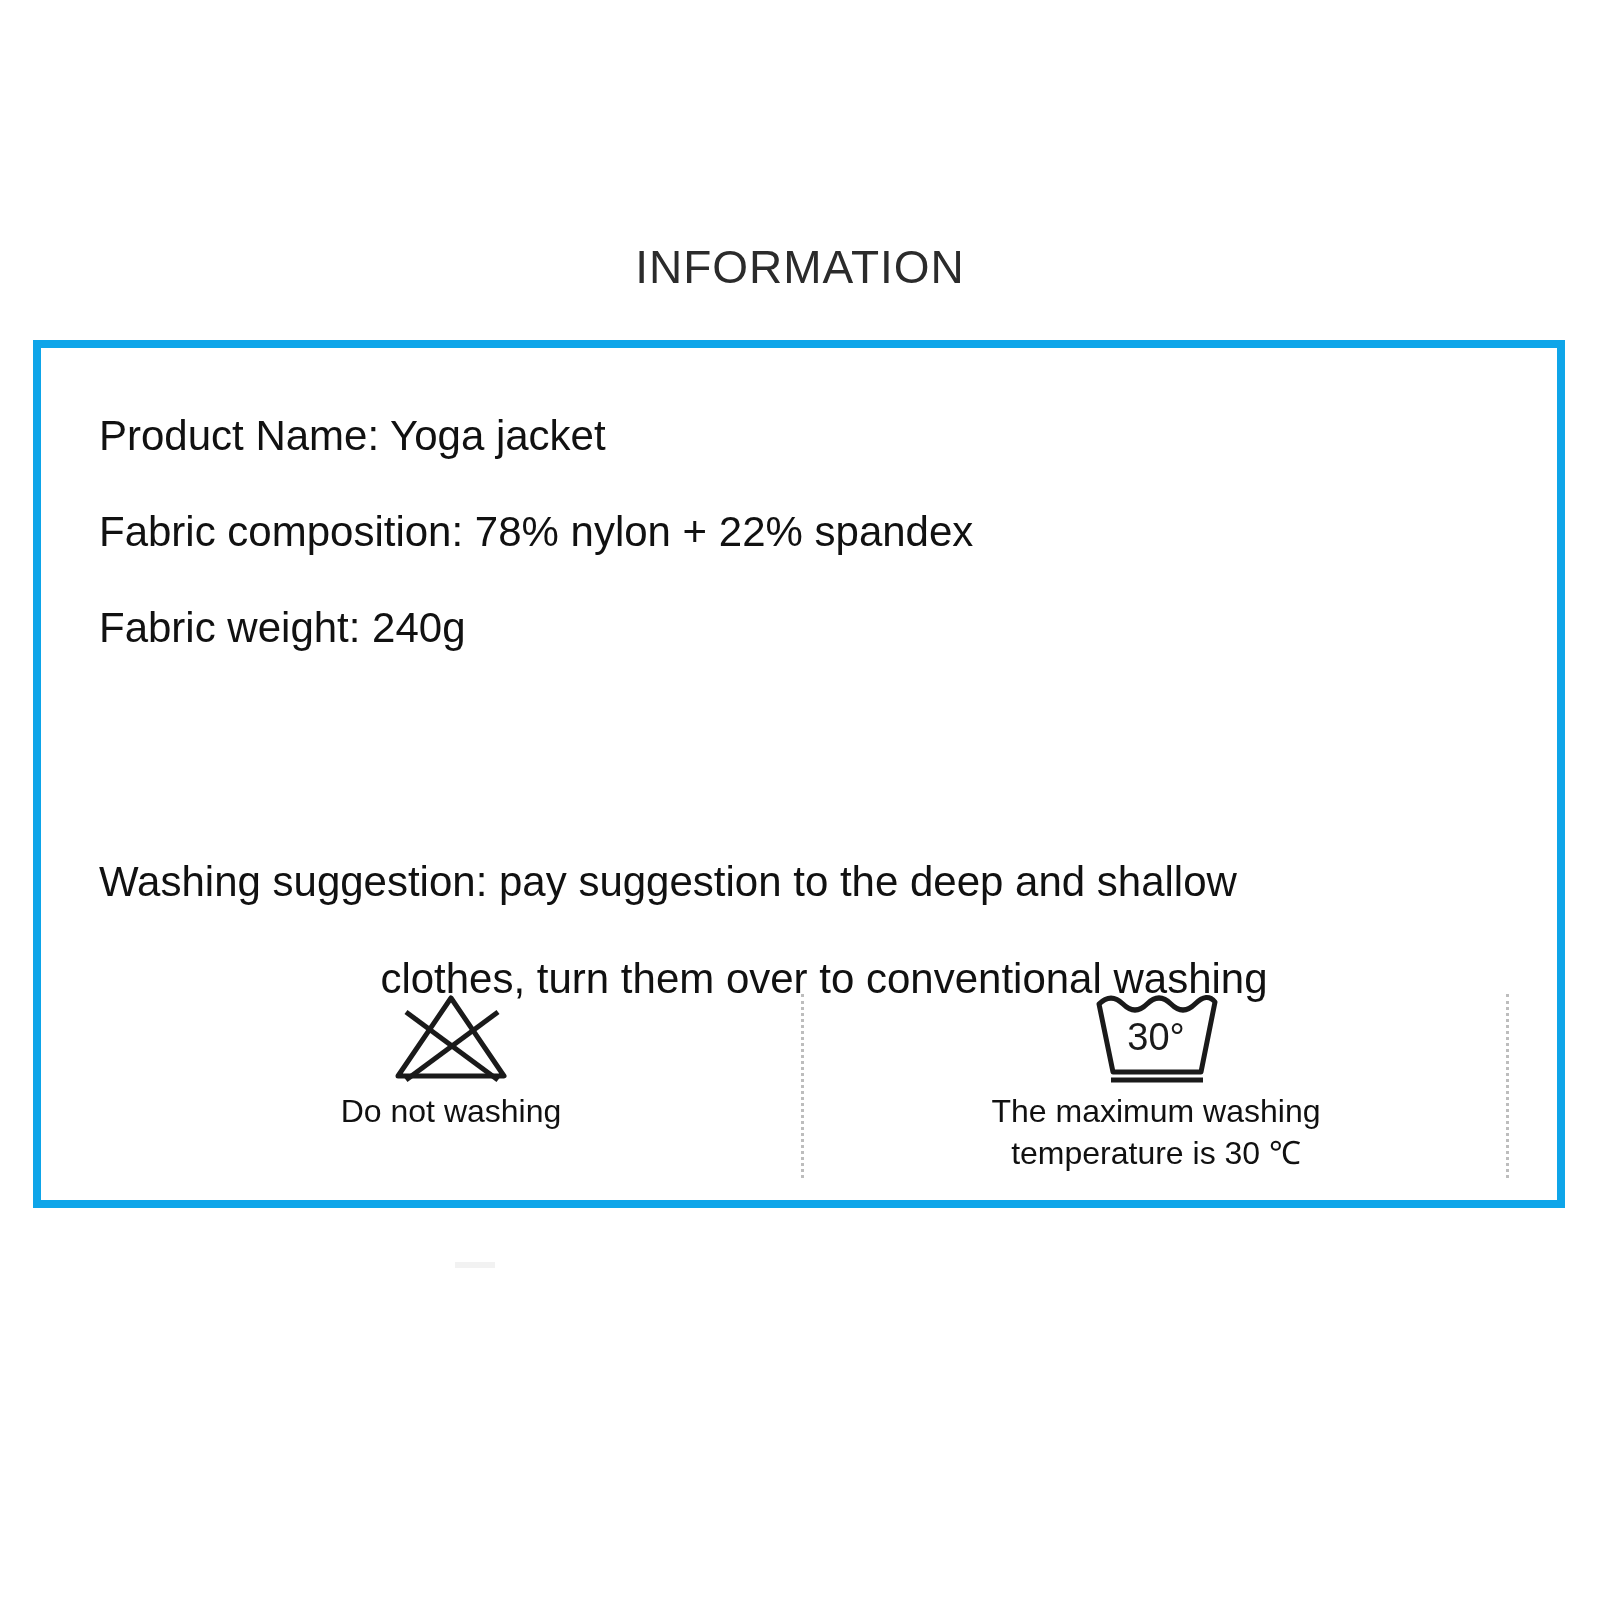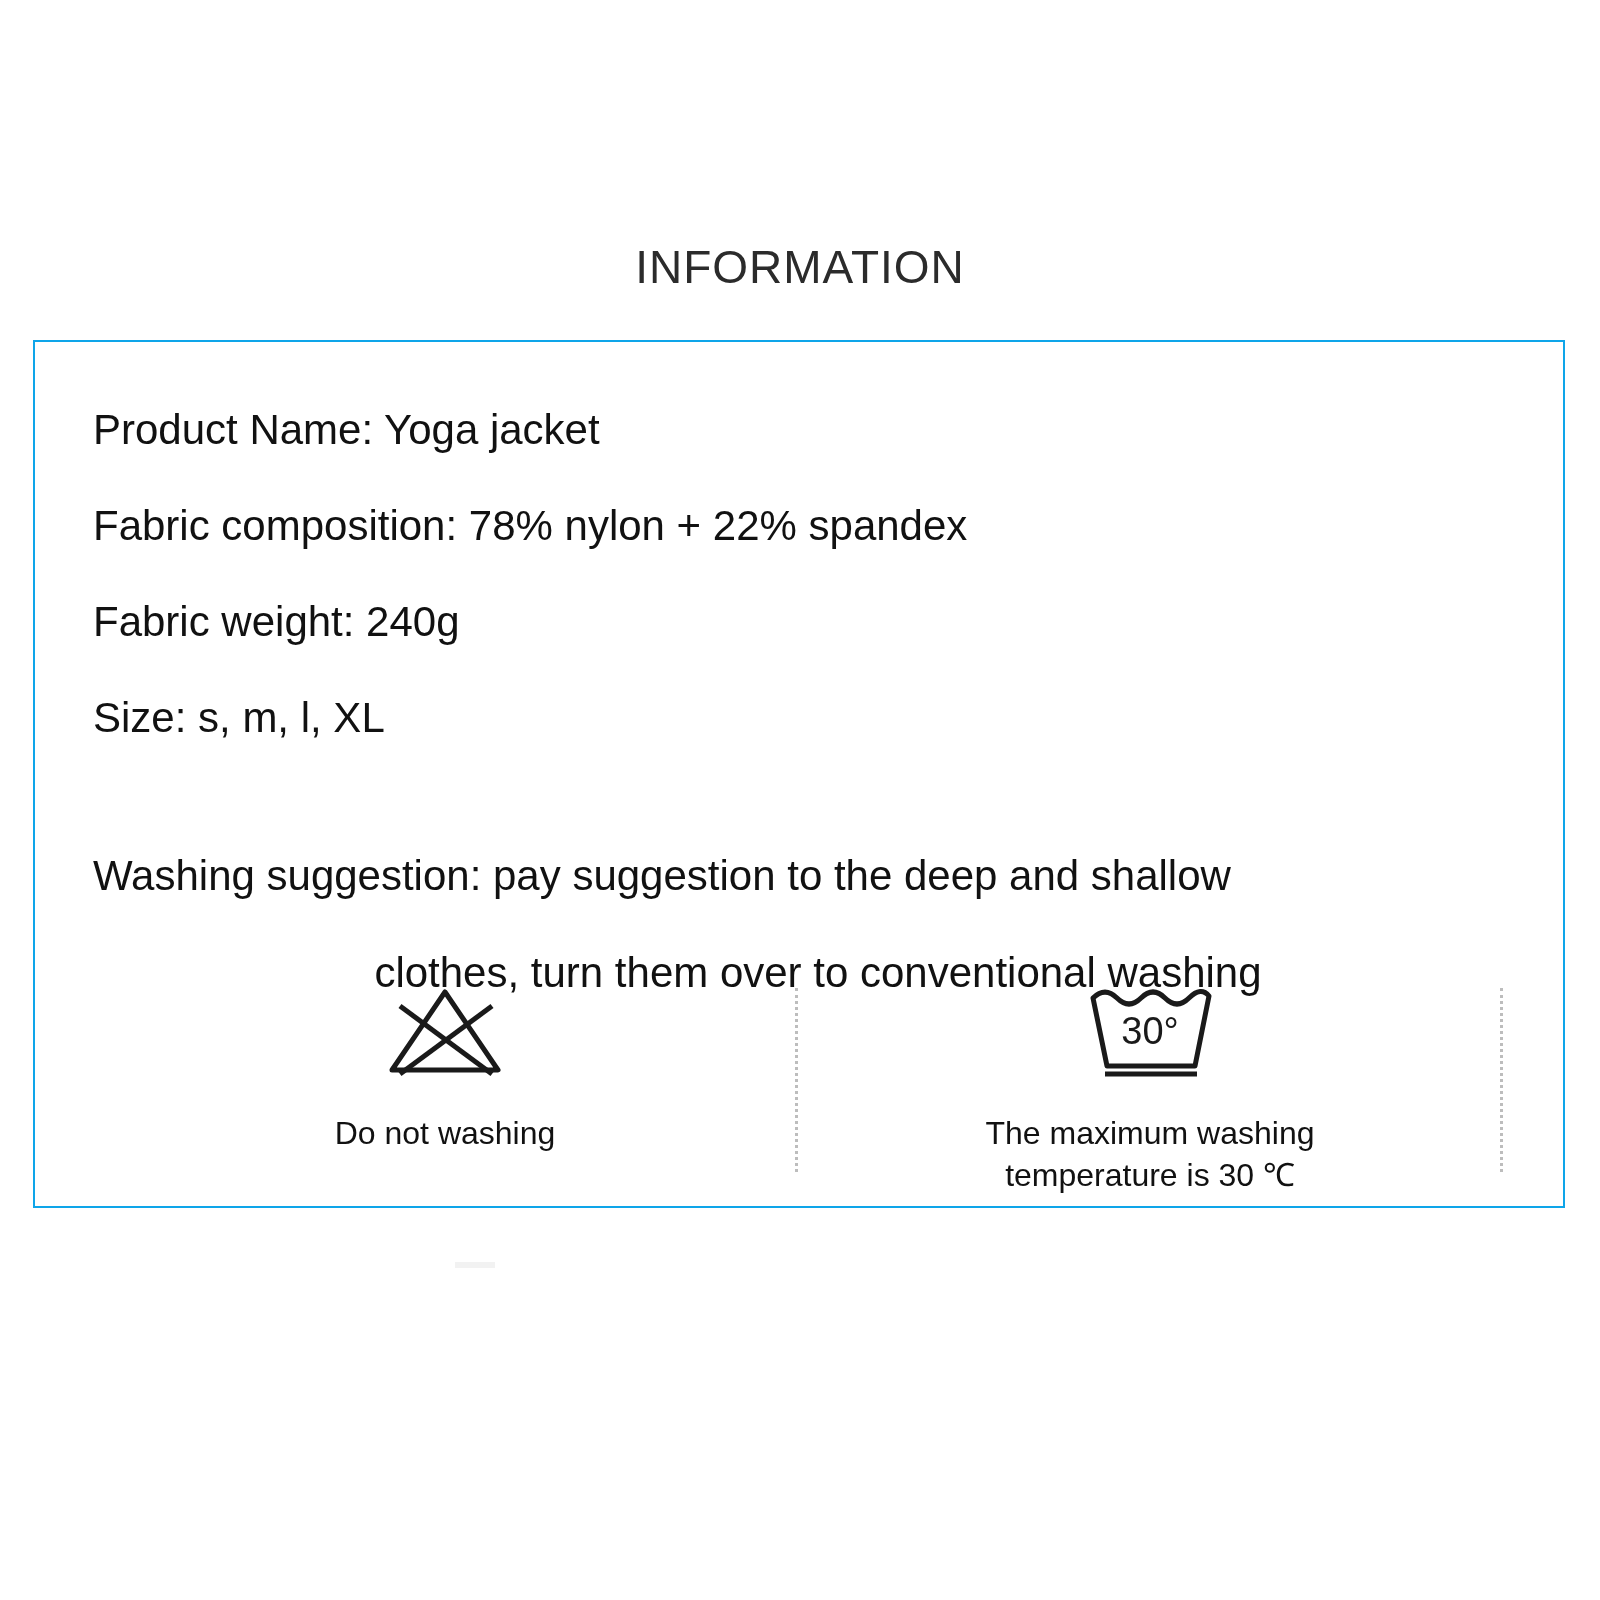--- a/index.html
+++ b/index.html
@@ -36,21 +36,21 @@
     color: #2b2b2b;
     font-weight: 400;
   }
 
   .info-box {
     position: absolute;
     left: 33px;
     top: 340px;
     width: 1532px;
     height: 868px;
-    border: 2px solid #0ea5e9;
+    border: 8px solid #0ea5e9;
     box-sizing: border-box;
     background: #ffffff;
   }
 
   .spec-list {
     position: absolute;
     left: 58px;
     top: 40px;
     width: 1420px;
   }
@@ -84,21 +84,20 @@
     flex-direction: row;
     align-items: flex-start;
   }
 
   .care-item {
     flex: 1 1 0;
     display: flex;
     flex-direction: column;
     align-items: center;
     justify-content: flex-start;
-    gap: 28px;
   }
 
   .care-icon {
     height: 96px;
     display: flex;
     align-items: center;
     justify-content: center;
   }
 
   .care-label {
@@ -133,21 +132,20 @@
 <div class="page">
 
   <div class="title">INFORMATION</div>
 
   <div class="info-box">
 
     <div class="spec-list">
       <div class="spec-line">Product Name: Yoga jacket</div>
       <div class="spec-line">Fabric composition: 78% nylon + 22% spandex</div>
       <div class="spec-line">Fabric weight: 240g</div>
-      <div class="spec-line">Size: s, m, l, XL</div>
     </div>
 
     <div class="wash-note">
       <span class="line1">Washing suggestion: pay suggestion to the deep and shallow</span>
       <span class="line2">clothes, turn them over to conventional washing</span>
     </div>
 
     <div class="care-row">
 
       <div class="care-item">

